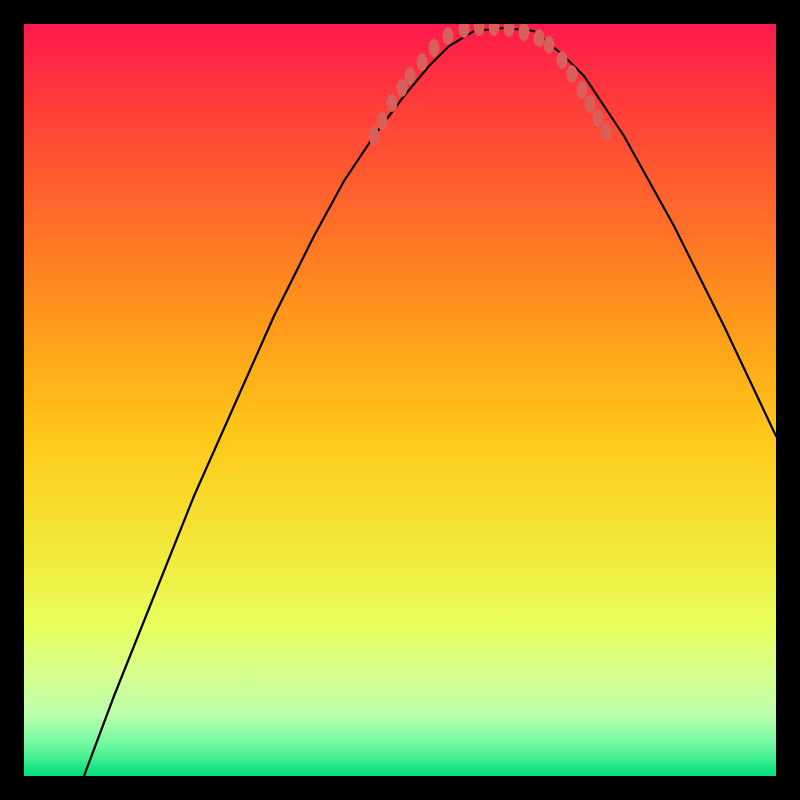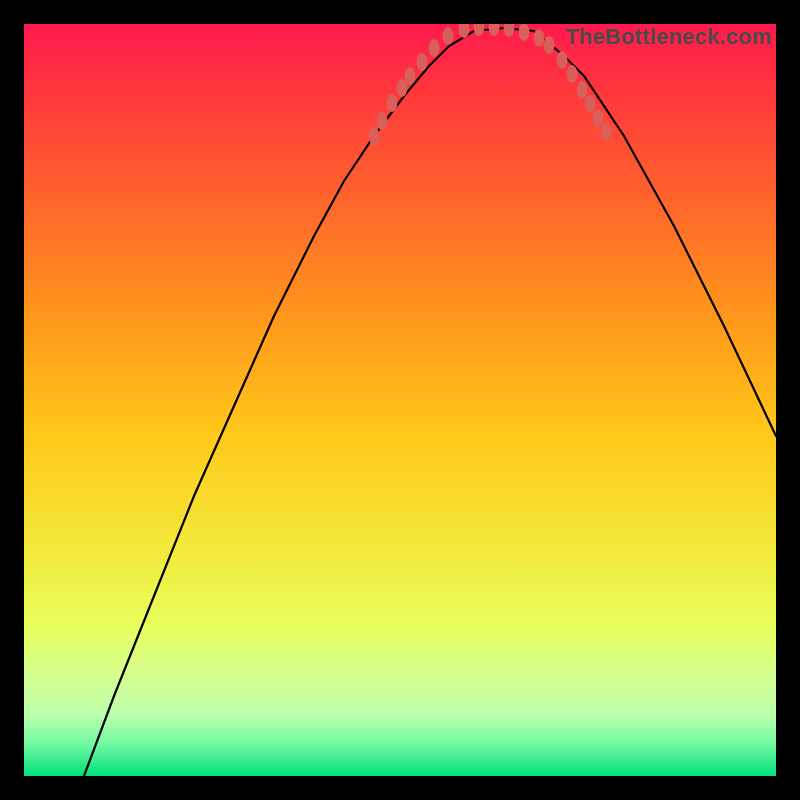--- a/index.html
+++ b/index.html
@@ -66,21 +66,20 @@
     fill: #d9605a;
     stroke: none;
   }
 </style>
 </head>
 <body>
 
 <div class="frame">
   <div class="plot-gradient"></div>
 
-  <div class="attribution">TheBottleneck.com</div>
 
   <svg class="curve" viewBox="0 0 752 752" preserveAspectRatio="none">
     <path id="curve-path" class="curve-line" d="M60 752 L90 672 L130 572 L170 472 L210 382 L250 292 L290 212 L320 157 L350 112 L380 72 L405 42 L425 22 L450 7 L480 4 L510 7 L540 32 L560 52 L600 112 L650 202 L700 302 L752 412"></path>
     <g id="marker-group">
         <ellipse cx="350" cy="112" rx="5.5" ry="9" class="marker"></ellipse>
         <ellipse cx="358" cy="97" rx="5.5" ry="9" class="marker"></ellipse>
         <ellipse cx="368" cy="79" rx="5.5" ry="9" class="marker"></ellipse>
         <ellipse cx="378" cy="64" rx="5.5" ry="9" class="marker"></ellipse>
         <ellipse cx="386" cy="52" rx="5.5" ry="9" class="marker"></ellipse>
         <ellipse cx="398" cy="38" rx="5.5" ry="9" class="marker"></ellipse>

